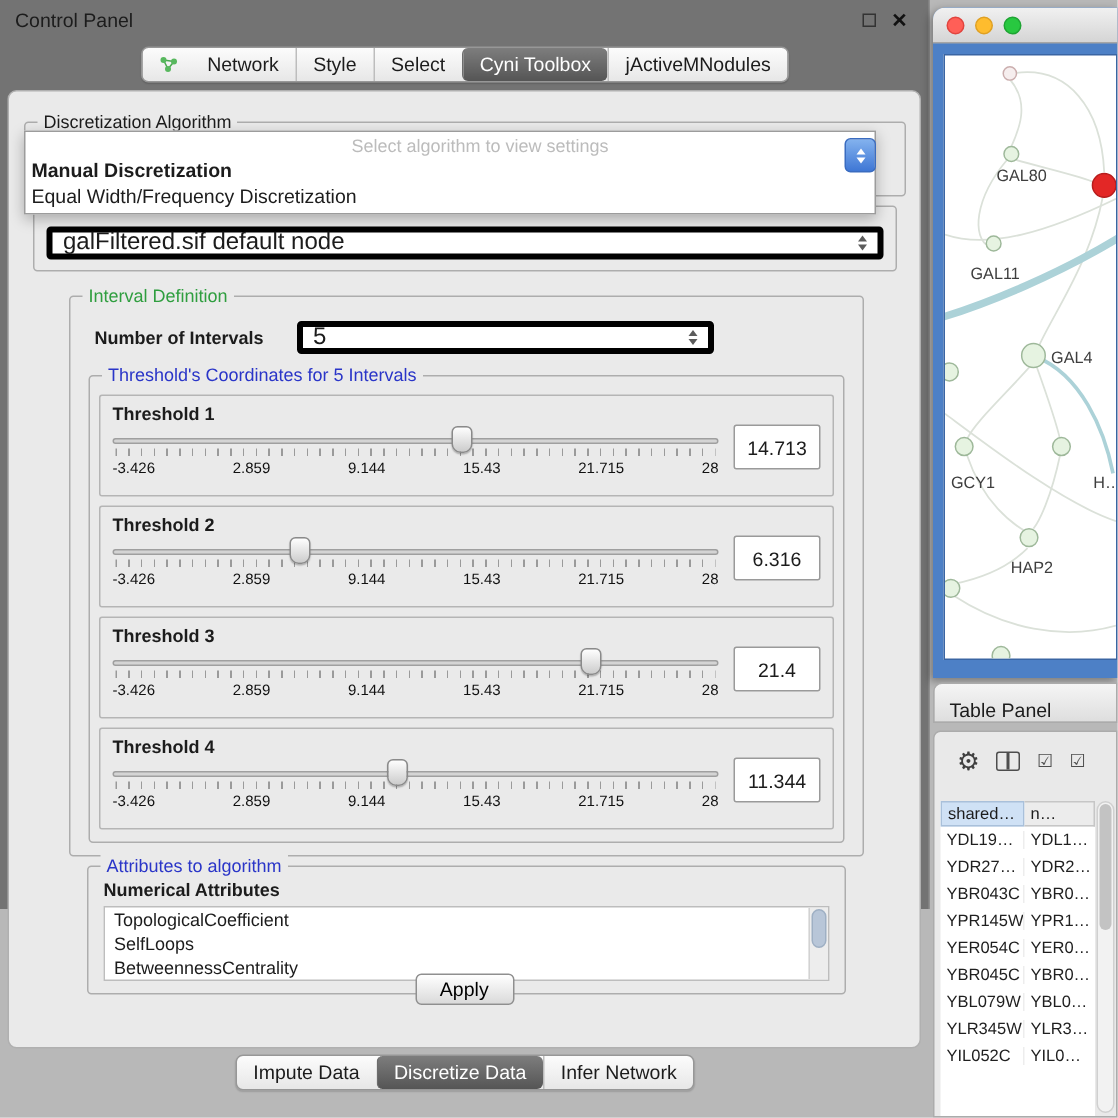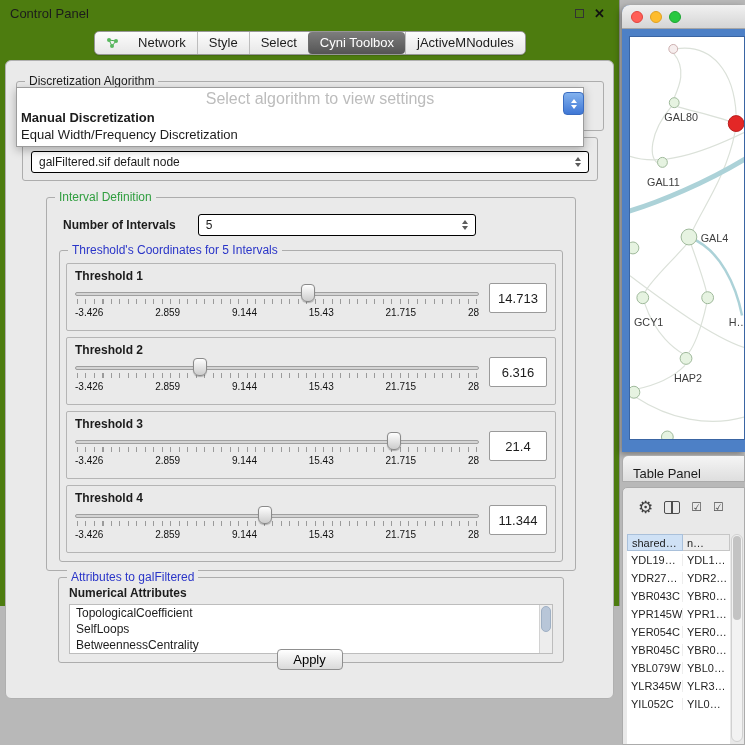--- a/index.html
+++ b/index.html
@@ -1,21 +1,21 @@
 <!DOCTYPE html>
 <html><head>
 <meta charset="utf-8">
 <style>
   * { margin:0; padding:0; box-sizing:border-box; }
   html,body { width:745px; height:745px; }
   body { font-family:"Liberation Sans", sans-serif; background:#b8b8b8; position:relative; overflow:hidden; font-size:13px; color:#1c1c1c; }
   .screen { position:absolute; inset:0; }
 
   
-  .control-panel { position:absolute; left:0; top:0; width:620px; height:606px; background:#4d7c0f; border-right:1px solid #8f8f8f; }
+  .control-panel { position:absolute; left:0; top:0; width:620px; height:606px; background:#737373; border-right:1px solid #8f8f8f; }
   .cp-titlebar { position:absolute; left:0; top:0; width:100%; height:26px; display:flex; align-items:center; padding:0 10px; font-size:13px; }
   .cp-controls { margin-left:auto; display:flex; gap:10px; align-items:center; margin-right:4px; }
   .win-min { width:9px; height:9px; border:1.5px solid #333; background:transparent; }
   .win-close { font-size:13px; font-weight:bold; color:#111; line-height:1; }
 
   .tabs-row { position:absolute; left:0; width:620px; display:flex; justify-content:center; }
   .top-tabs { top:31px; }
   .bottom-tabs { top:703px; }
   .seg { display:flex; align-items:stretch; border:1px solid #979797; border-radius:5px; background:linear-gradient(#fcfcfc,#e7e7e7); box-shadow:0 1px 1px rgba(0,0,0,.15); overflow:hidden; }
   .seg-tab { display:flex; align-items:center; gap:19px; padding:3px 11px; font-size:13px; color:#1c1c1c; border:none; background:transparent; border-left:1px solid #bdbdbd; font-family:inherit; line-height:16px; }
@@ -26,32 +26,32 @@
 
   .group { position:absolute; border:1px solid #adadad; border-radius:3px; }
   .group-legend { position:absolute; top:-8px; left:8px; background:#eaeaea; padding:0 4px; font-size:12px; white-space:nowrap; }
   .legend-green { color:#2f9e3f; }
   .legend-blue { color:#2a35c8; }
 
   
   .algo-group { left:10px; top:20px; width:588px; height:50px; }
   
   .algo-popup { position:absolute; left:10px; top:26px; width:568px; background:#fff; border:1px solid #9c9c9c; box-shadow:0 3px 9px rgba(0,0,0,.28); z-index:5; }
-  .popup-prompt { text-align:center; color:#bcbcbc; font-size:16px; padding:2px 0 1px;margin-left:40px; }
+  .popup-prompt { text-align:center; color:#bcbcbc; font-size:12px; padding:2px 0 1px;margin-left:40px; }
   .popup-opt { font-size:13px; padding:1px 4px; }
   .popup-opt.bold { font-weight:bold; }
   .popup-opt:last-child { padding-bottom:4px; }
   .algo-stepper { position:absolute; left:557px; top:31px; width:21px; height:23px; background:linear-gradient(#83b2ee,#3f77d5); border:1px solid #3a6cc0; border-radius:4px; z-index:6; display:flex; flex-direction:column; align-items:center; justify-content:center; gap:2px; }
   .arr { width:0; height:0; border-left:3.5px solid transparent; border-right:3.5px solid transparent; }
   .arr.up { border-bottom:4px solid #5c5c5c; }
   .arr.dn { border-top:4px solid #5c5c5c; }
   .arr.w-up { border-bottom:4px solid #fff; }
   .arr.w-dn { border-top:4px solid #fff; }
 
-  .combo { display:flex; align-items:center; background:#fff; border:1px solid #000000; border-radius:3px; height:22px; font-size:12px; padding-left:7px; }
+  .combo { display:flex; align-items:center; background:#fff; border:4px solid #000000; border-radius:3px; height:22px; font-size:16px; padding-left:7px; }
   .combo .arrows { display:flex; flex-direction:column; gap:2px; margin-left:auto; margin-right:7px; }
 
   .tabledata-group { left:16px; top:76px; width:576px; height:44px; }
   .tabledata-combo { position:absolute; left:8px; right:8px; top:13px; }
 
   .interval-group { left:40px; top:136px; width:530px; height:374px; }
   .intervals-row { position:absolute; top:16px; left:16px; right:16px; height:22px; display:flex; align-items:center; }
   .intervals-label { font-weight:bold; font-size:12px; }
   .intervals-combo { width:278px; margin-left:22px; }
 
@@ -262,35 +262,48 @@
                 <span>21.715</span>
                 <span>28</span>
               </div>
             </div>
             <div class="value-box">11.344</div>
           </div>
         </div>
       </div>
 
       <div class="group attrs-group">
-        <span class="group-legend legend-blue">Attributes to galFiltered</span>
+        <span class="group-legend legend-blue">Attributes to algorithm</span>
         <div class="attrs-label">Numerical Attributes</div>
         <div class="attr-list">
           <div class="attr-item">TopologicalCoefficient</div>
           <div class="attr-item">SelfLoops</div>
           <div class="attr-item">BetweennessCentrality</div>
           <div class="list-scroll">
             <div class="list-thumb"></div>
           </div>
         </div>
       </div>
 
       <button class="apply-btn">Apply</button>
     </div>
 
+    <nav class="tabs-row bottom-tabs">
+      <div class="seg">
+        <button class="seg-tab">
+            <span>Impute Data</span>
+          </button>
+        <button class="seg-tab selected">
+            <span>Discretize Data</span>
+          </button>
+        <button class="seg-tab">
+            <span>Infer Network</span>
+          </button>
+      </div>
+    </nav>
   </section>
 
   <section class="right-col">
 
     <div class="net-window">
       <div class="net-titlebar">
         <span class="light red"></span>
         <span class="light yellow"></span>
         <span class="light green"></span>
       </div>

